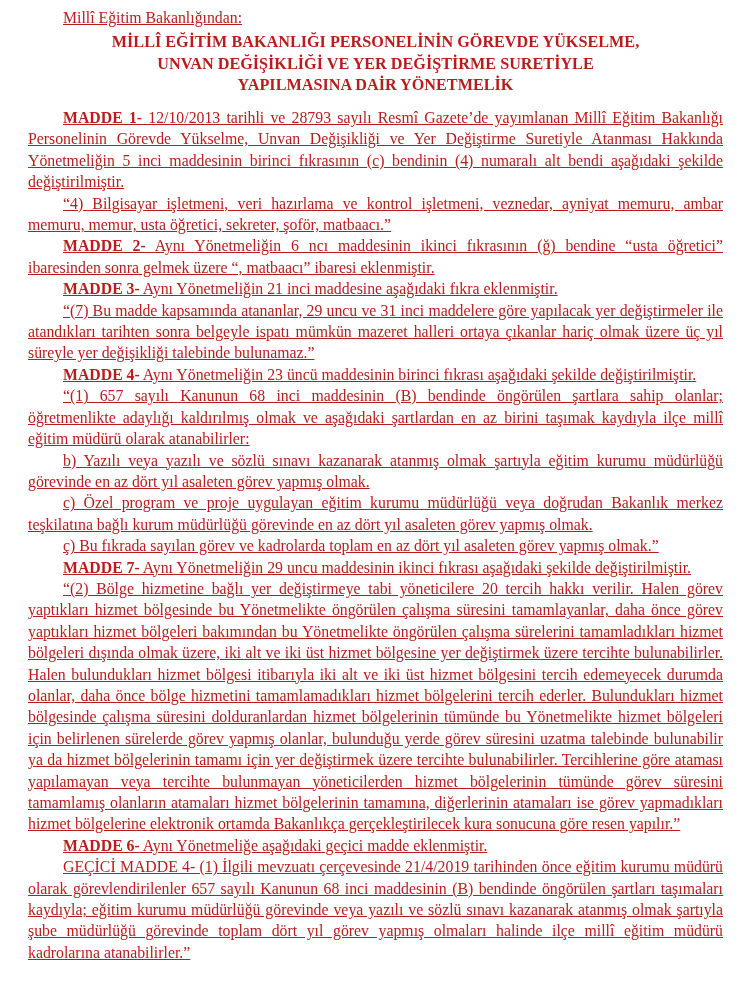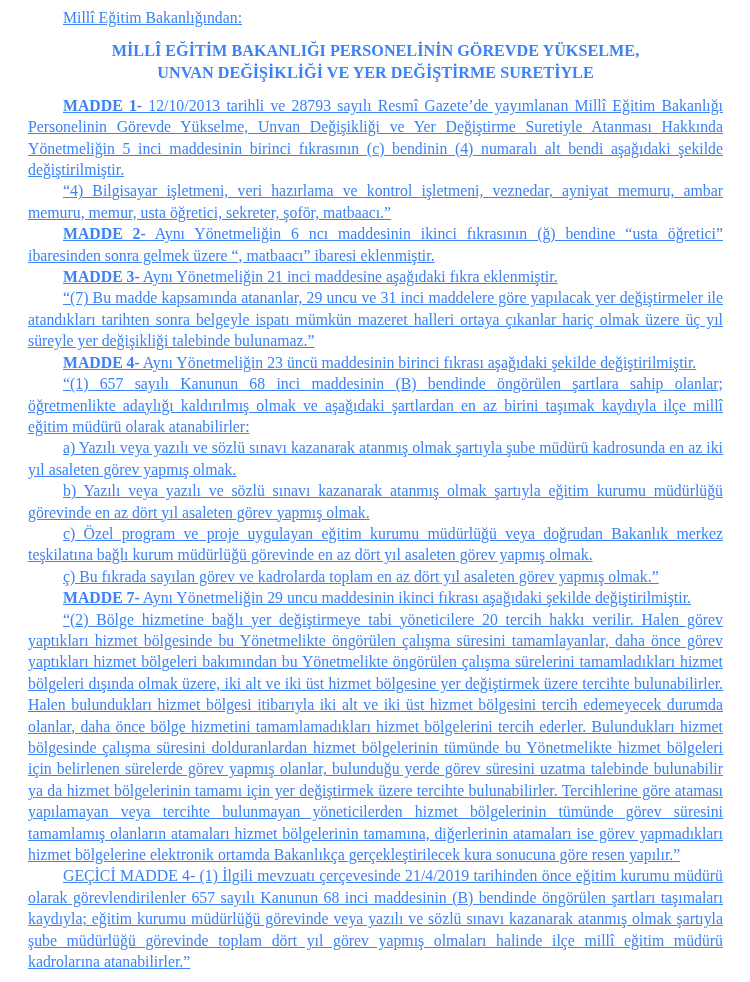--- a/index.html
+++ b/index.html
@@ -7,34 +7,34 @@
     padding: 0;
     background: #ffffff;
   }
   .page {
     position: relative;
     width: 750px;
     height: 982px;
     box-sizing: border-box;
     padding: 7px 27px 0 28px;
     background: #ffffff;
-    color: #3b82f6;
+    color: #b91c1c;
     font-family: "Liberation Serif", "DejaVu Serif", serif;
     font-size: 15.8px;
     line-height: 21.4px;
     overflow: hidden;
   }
   .issuer {
     margin: 0;
     text-indent: 35px;
     text-decoration: underline;
     font-weight: normal;
   }
   .doc-title {
-    margin: 13px 0 11px 0;
+    margin: 4px 0 11px 0;
     text-align: center;
     font-weight: bold;
     font-size: 16.2px;
     line-height: 21.2px;
   }
   .body-paragraphs p {
     margin: 0;
     text-indent: 35px;
     text-align: justify;
     text-decoration: underline;
@@ -45,31 +45,32 @@
 </style>
 </head>
 <body>
 
 <div class="page">
   <p class="issuer">Millî Eğitim Bakanlığından:</p>
 
   <div class="doc-title">
     <div>MİLLÎ EĞİTİM BAKANLIĞI PERSONELİNİN GÖREVDE YÜKSELME,</div>
     <div>UNVAN DEĞİŞİKLİĞİ VE YER DEĞİŞTİRME SURETİYLE</div>
+    <div>YAPILMASINA DAİR YÖNETMELİK</div>
   </div>
 
   <div class="body-paragraphs" id="paragraphs">
       <p><span class="lead">MADDE 1-</span> 12/10/2013 tarihli ve 28793 sayılı Resmî Gazete’de yayımlanan Millî Eğitim Bakanlığı Personelinin Görevde Yükselme, Unvan Değişikliği ve Yer Değiştirme Suretiyle Atanması Hakkında Yönetmeliğin 5 inci maddesinin birinci fıkrasının (c) bendinin (4) numaralı alt bendi aşağıdaki şekilde değiştirilmiştir.</p>
       <p>“4) Bilgisayar işletmeni, veri hazırlama ve kontrol işletmeni, veznedar, ayniyat memuru, ambar memuru, memur, usta öğretici, sekreter, şoför, matbaacı.”</p>
       <p><span class="lead">MADDE 2-</span> Aynı Yönetmeliğin 6 ncı maddesinin ikinci fıkrasının (ğ) bendine “usta öğretici” ibaresinden sonra gelmek üzere “, matbaacı” ibaresi eklenmiştir.</p>
       <p><span class="lead">MADDE 3-</span> Aynı Yönetmeliğin 21 inci maddesine aşağıdaki fıkra eklenmiştir.</p>
       <p>“(7) Bu madde kapsamında atananlar, 29 uncu ve 31 inci maddelere göre yapılacak yer değiştirmeler ile atandıkları tarihten sonra belgeyle ispatı mümkün mazeret halleri ortaya çıkanlar hariç olmak üzere üç yıl süreyle yer değişikliği talebinde bulunamaz.”</p>
       <p><span class="lead">MADDE 4-</span> Aynı Yönetmeliğin 23 üncü maddesinin birinci fıkrası aşağıdaki şekilde değiştirilmiştir.</p>
       <p>“(1) 657 sayılı Kanunun 68 inci maddesinin (B) bendinde öngörülen şartlara sahip olanlar; öğretmenlikte adaylığı kaldırılmış olmak ve aşağıdaki şartlardan en az birini taşımak kaydıyla ilçe millî eğitim müdürü olarak atanabilirler:</p>
-      <p>a) Yazılı veya yazılı ve sözlü sınavı kazanarak atanmış olmak şartıyla şube müdürü kadrosunda en az iki yıl asaleten görev yapmış olmak.</p>
       <p>b) Yazılı veya yazılı ve sözlü sınavı kazanarak atanmış olmak şartıyla eğitim kurumu müdürlüğü görevinde en az dört yıl asaleten görev yapmış olmak.</p>
       <p>c) Özel program ve proje uygulayan eğitim kurumu müdürlüğü veya doğrudan Bakanlık merkez teşkilatına bağlı kurum müdürlüğü görevinde en az dört yıl asaleten görev yapmış olmak.</p>
       <p>ç) Bu fıkrada sayılan görev ve kadrolarda toplam en az dört yıl asaleten görev yapmış olmak.”</p>
       <p><span class="lead">MADDE 7-</span> Aynı Yönetmeliğin 29 uncu maddesinin ikinci fıkrası aşağıdaki şekilde değiştirilmiştir.</p>
       <p>“(2) Bölge hizmetine bağlı yer değiştirmeye tabi yöneticilere 20 tercih hakkı verilir. Halen görev yaptıkları hizmet bölgesinde bu Yönetmelikte öngörülen çalışma süresini tamamlayanlar, daha önce görev yaptıkları hizmet bölgeleri bakımından bu Yönetmelikte öngörülen çalışma sürelerini tamamladıkları hizmet bölgeleri dışında olmak üzere, iki alt ve iki üst hizmet bölgesine yer değiştirmek üzere tercihte bulunabilirler. Halen bulundukları hizmet bölgesi itibarıyla iki alt ve iki üst hizmet bölgesini tercih edemeyecek durumda olanlar, daha önce bölge hizmetini tamamlamadıkları hizmet bölgelerini tercih ederler. Bulundukları hizmet bölgesinde çalışma süresini dolduranlardan hizmet bölgelerinin tümünde bu Yönetmelikte hizmet bölgeleri için belirlenen sürelerde görev yapmış olanlar, bulunduğu yerde görev süresini uzatma talebinde bulunabilir ya da hizmet bölgelerinin tamamı için yer değiştirmek üzere tercihte bulunabilirler. Tercihlerine göre ataması yapılamayan veya tercihte bulunmayan yöneticilerden hizmet bölgelerinin tümünde görev süresini tamamlamış olanların atamaları hizmet bölgelerinin tamamına, diğerlerinin atamaları ise görev yapmadıkları hizmet bölgelerine elektronik ortamda Bakanlıkça gerçekleştirilecek kura sonucuna göre resen yapılır.”</p>
+      <p><span class="lead">MADDE 6-</span> Aynı Yönetmeliğe aşağıdaki geçici madde eklenmiştir.</p>
       <p>GEÇİCİ MADDE 4- (1) İlgili mevzuatı çerçevesinde 21/4/2019 tarihinden önce eğitim kurumu müdürü olarak görevlendirilenler 657 sayılı Kanunun 68 inci maddesinin (B) bendinde öngörülen şartları taşımaları kaydıyla; eğitim kurumu müdürlüğü görevinde veya yazılı ve sözlü sınavı kazanarak atanmış olmak şartıyla şube müdürlüğü görevinde toplam dört yıl görev yapmış olmaları halinde ilçe millî eğitim müdürü kadrolarına atanabilirler.”</p>
     </div>
 </div>
 
 </body></html>

